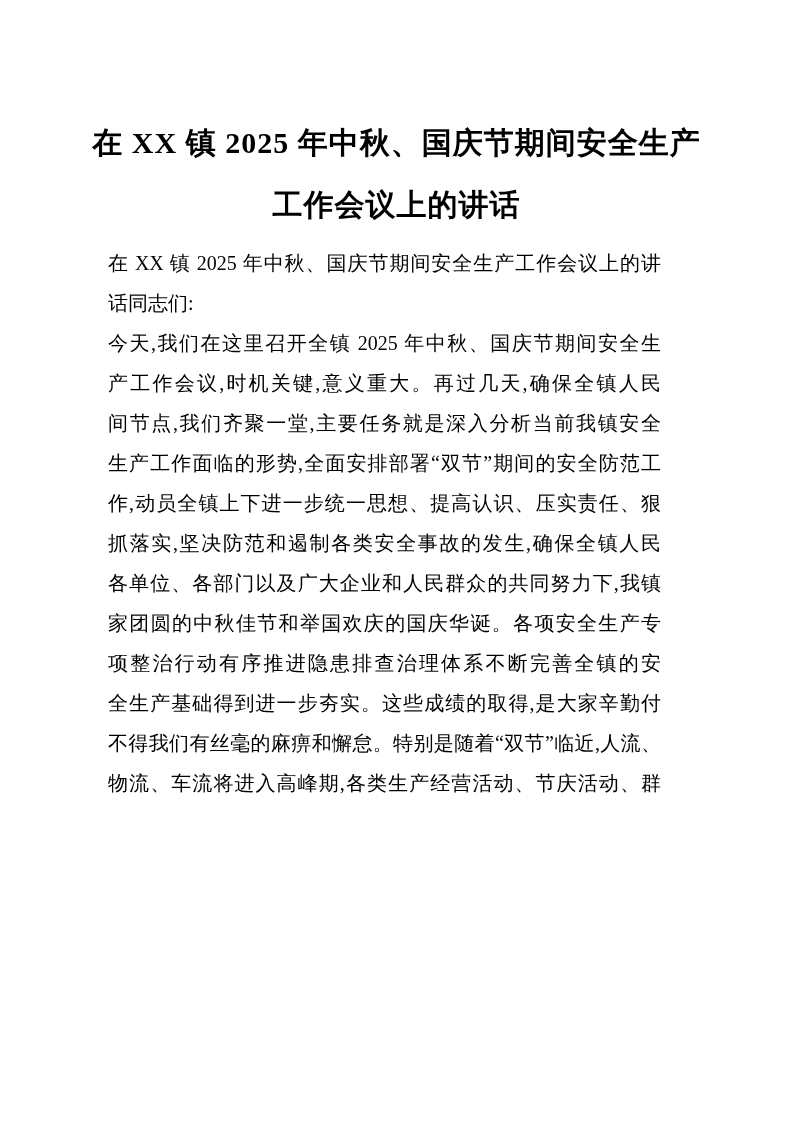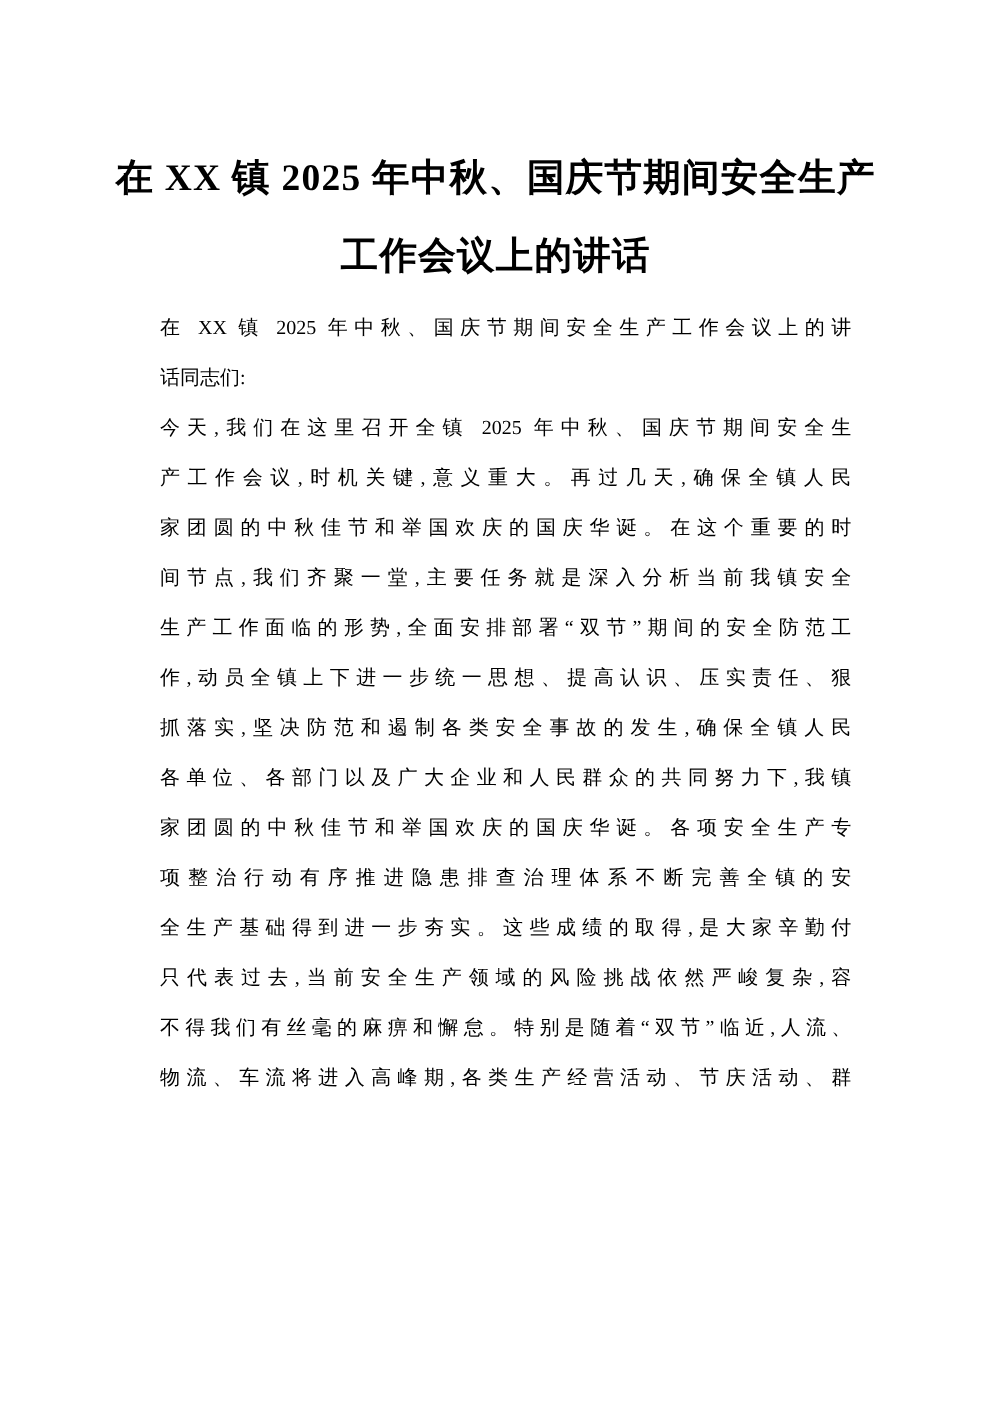--- a/index.html
+++ b/index.html
@@ -22,23 +22,23 @@
     text-align: center;
     font-weight: bold;
     font-size: 30px;
     line-height: 62px;
     letter-spacing: 1px;
   }
   .title-line { display: block; }
   .doc-body {
     position: absolute;
     top: 243px;
-    left: 128px;
+    left: 108px;
     width: 553px;
-    font-size: 16px;
+    font-size: 20px;
     line-height: 40px;
   }
   .paragraph { margin: 0; }
   .line {
     height: 40px;
     overflow: hidden;
     text-align: justify;
     text-align-last: justify;
     text-justify: inter-character;
     white-space: normal;
@@ -57,29 +57,27 @@
     <span class="title-line">工作会议上的讲话</span>
   </h1>
   <div class="doc-body">
       <div class="paragraph">
         <div class="line">在 XX 镇 2025 年中秋、国庆节期间安全生产工作会议上的讲</div>
         <div class="line line-last">话同志们:</div>
       </div>
       <div class="paragraph">
         <div class="line">今天,我们在这里召开全镇 2025 年中秋、国庆节期间安全生</div>
         <div class="line">产工作会议,时机关键,意义重大。再过几天,确保全镇人民</div>
-        <div class="line">家团圆的中秋佳节和举国欢庆的国庆华诞。在这个重要的时</div>
         <div class="line">间节点,我们齐聚一堂,主要任务就是深入分析当前我镇安全</div>
         <div class="line">生产工作面临的形势,全面安排部署“双节”期间的安全防范工</div>
         <div class="line">作,动员全镇上下进一步统一思想、提高认识、压实责任、狠</div>
         <div class="line">抓落实,坚决防范和遏制各类安全事故的发生,确保全镇人民</div>
       </div>
       <div class="paragraph">
         <div class="line">各单位、各部门以及广大企业和人民群众的共同努力下,我镇</div>
         <div class="line">家团圆的中秋佳节和举国欢庆的国庆华诞。各项安全生产专</div>
         <div class="line">项整治行动有序推进隐患排查治理体系不断完善全镇的安</div>
         <div class="line">全生产基础得到进一步夯实。这些成绩的取得,是大家辛勤付</div>
-        <div class="line">只代表过去,当前安全生产领域的风险挑战依然严峻复杂,容</div>
         <div class="line">不得我们有丝毫的麻痹和懈怠。特别是随着“双节”临近,人流、</div>
         <div class="line">物流、车流将进入高峰期,各类生产经营活动、节庆活动、群</div>
       </div>
     </div>
 </div>
 
 </body></html>

